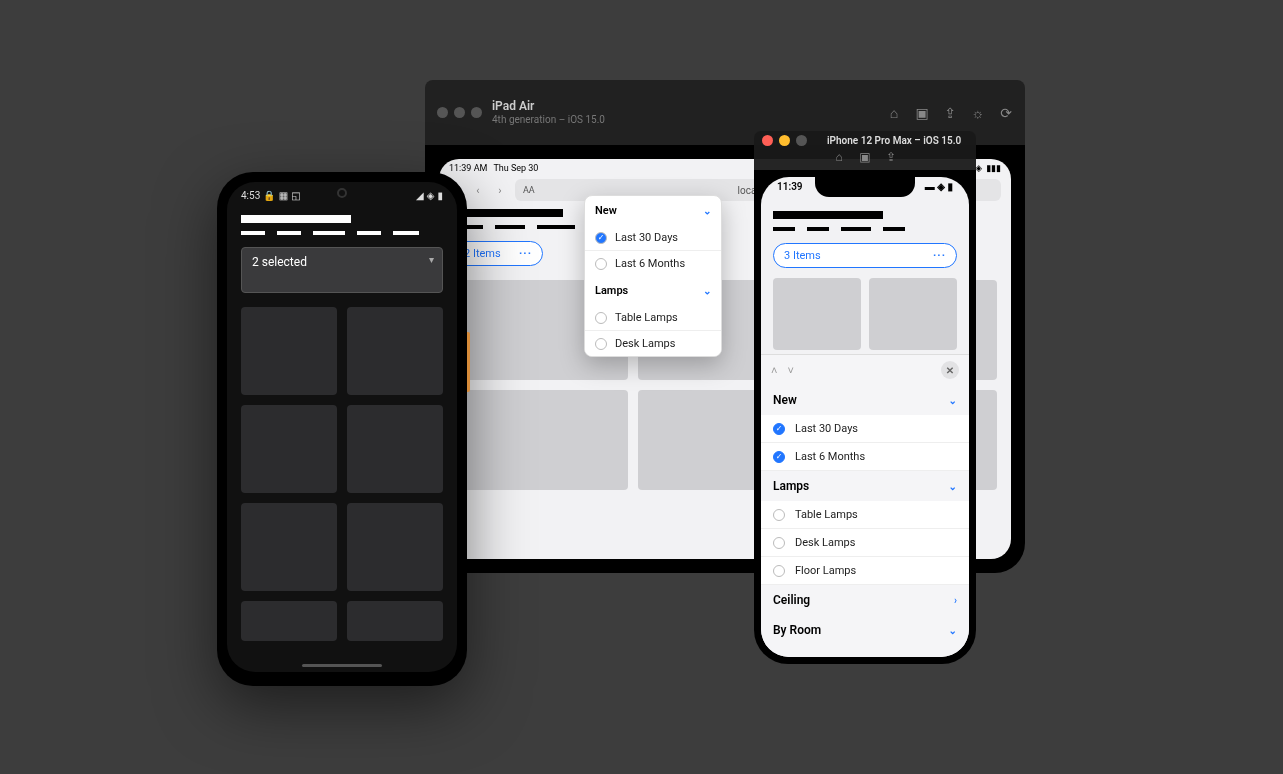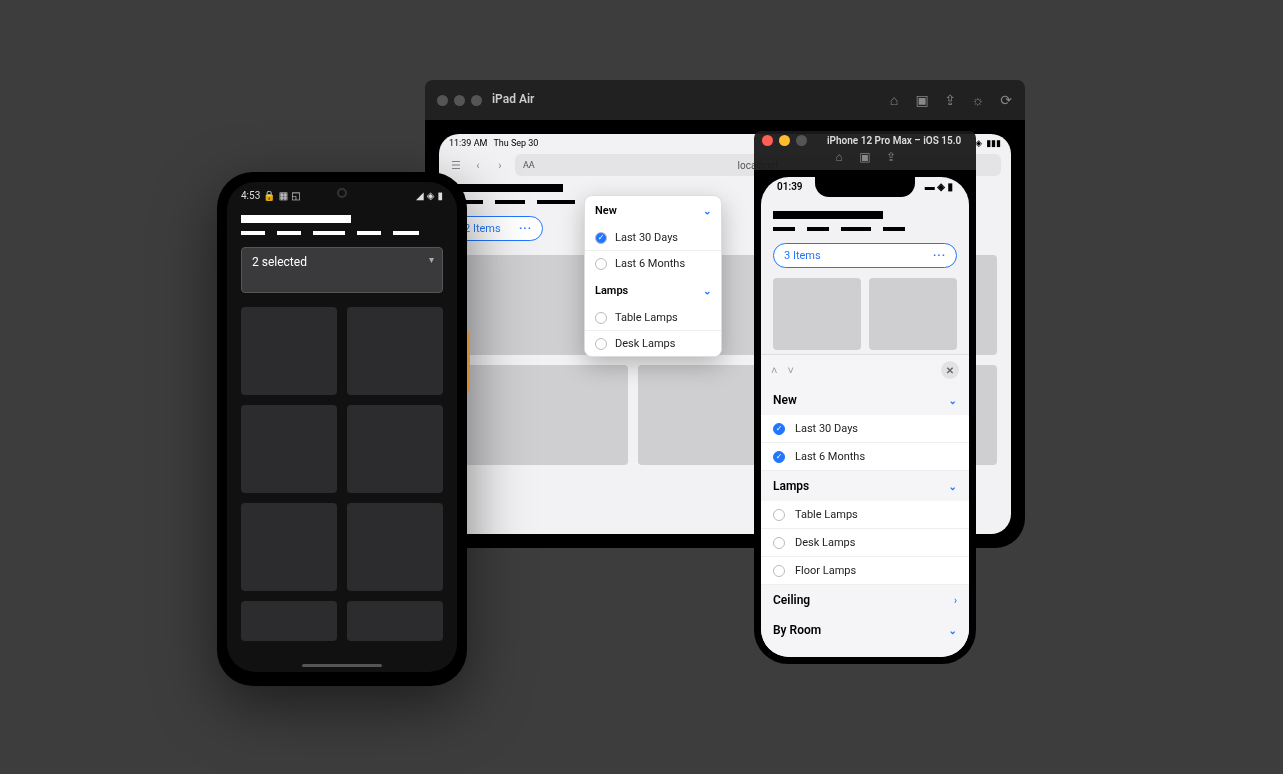--- a/index.html
+++ b/index.html
@@ -1,20 +1,20 @@
 <!DOCTYPE html>
 <html><head>
 <meta charset="utf-8">
 <style>
   * { box-sizing: border-box; margin: 0; padding: 0; font-family: -apple-system, BlinkMacSystemFont, "Segoe UI", Roboto, sans-serif; }
   body { background:#3d3d3d; width:1283px; height:774px; position:relative; overflow:hidden; }
 
   
   .ipad-window { position:absolute; left:425px; top:80px; width:600px; }
-  .ipad-chrome { background:rgba(30,30,30,.9); border-radius:8px 8px 0 0; padding:12px 12px; display:flex; align-items:center; gap:10px; }
+  .ipad-chrome { background:rgba(30,30,30,.9); border-radius:8px 8px 0 0; padding:20px 12px; display:flex; align-items:center; gap:10px; }
   .traffic { display:flex; gap:6px; }
   .dot { width:11px; height:11px; border-radius:50%; background:#555; }
   .ipad-title { flex:1; display:flex; flex-direction:column; line-height:1.15; }
   .ipad-title .t1 { color:#ccc; font-size:12px; font-weight:600; }
   .ipad-title .t2 { color:#777; font-size:10px; }
   .ipad-icons { display:flex; gap:14px; color:#888; font-size:14px; }
   .ipad-icons span { cursor:default; }
 
   .ipad-bezel { background:#000; border-radius:0 0 30px 30px; padding:14px; }
   .ipad-screen { background:#f2f2f4; border-radius:20px; height:400px; overflow:hidden; position:relative; }
@@ -95,20 +95,21 @@
 
 <div class="ipad-window">
   <div class="ipad-chrome">
     <div class="traffic">
       <div class="dot"></div>
       <div class="dot"></div>
       <div class="dot"></div>
     </div>
     <div class="ipad-title">
       <span class="t1">iPad Air</span>
+      <span class="t2">4th generation – iOS 15.0</span>
     </div>
     <div class="ipad-icons">
       <span class="ico">⌂</span>
       <span class="ico">▣</span>
       <span class="ico">⇪</span>
       <span class="ico">☼</span>
       <span class="ico">⟳</span>
     </div>
   </div>
   <div class="ipad-bezel">
@@ -198,21 +199,21 @@
     <div class="iphone-chrome-row2">
       <span class="ico">⌂</span>
       <span class="ico">▣</span>
       <span class="ico">⇪</span>
     </div>
   </div>
   <div class="iphone-bezel">
     <div class="iphone-screen">
       <div class="notch"></div>
       <div class="iphone-status">
-        <span>01:39</span>
+        <span>11:39</span>
         <span>▬ ◈ ▮</span>
       </div>
       <div class="iphone-body">
         <div class="redacted-title" style="background:#000"></div>
         <div class="redacted-tabs">
           <span style="width:22px;background:#000"></span>
           <span style="width:22px;background:#000"></span>
           <span style="width:30px;background:#000"></span>
           <span style="width:22px;background:#000"></span>
         </div>

